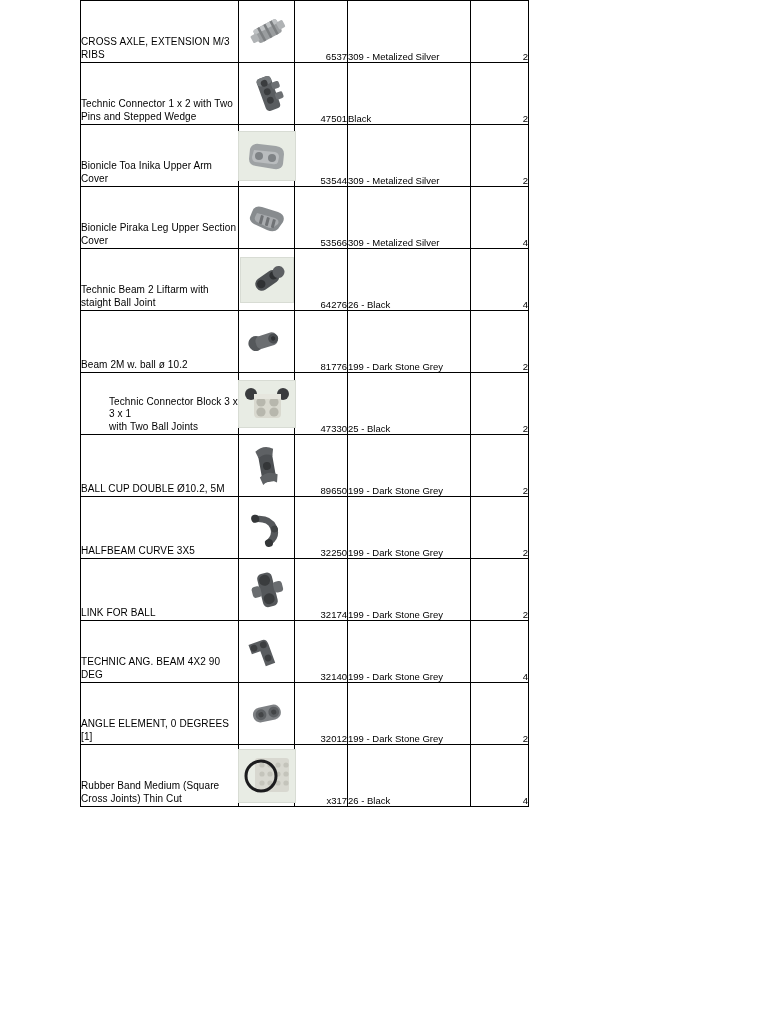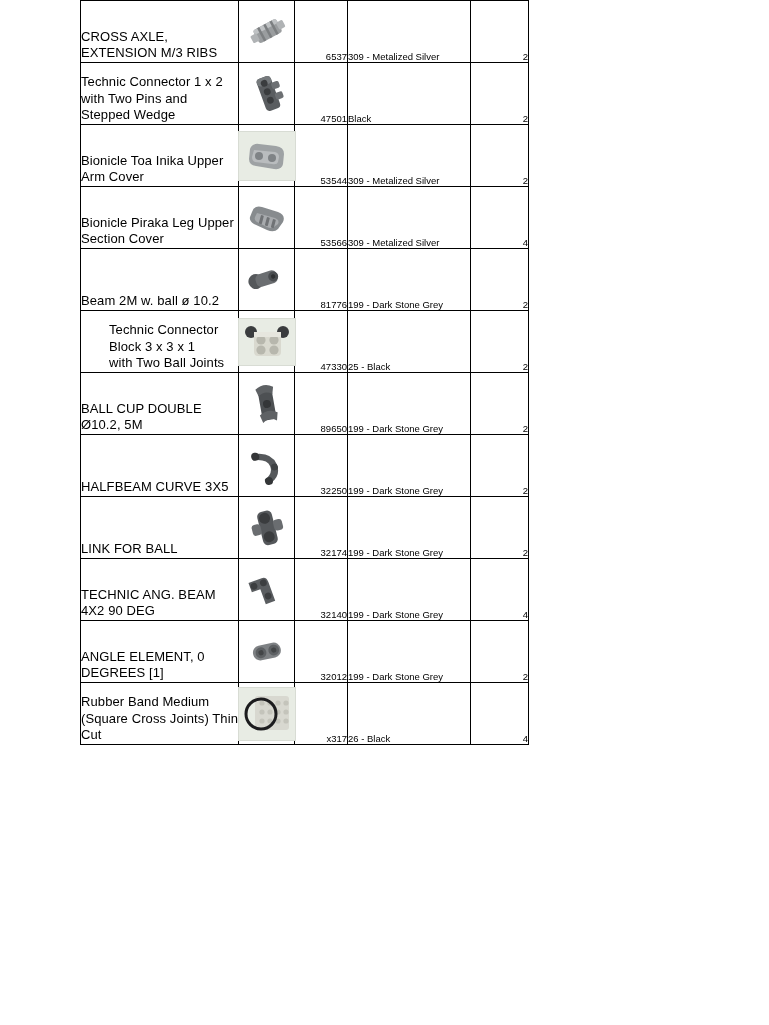--- a/index.html
+++ b/index.html
@@ -37,21 +37,21 @@
   table.parts td {
     border: 1px solid #000000;
     vertical-align: bottom;
     padding: 0;
     height: 62px;
     box-sizing: border-box;
   }
   td.name {
     padding: 0 2px 2px 3px;
     line-height: 1.28;
-    font-size: 13px;
+    font-size: 10px;
     letter-spacing: 0.1px;
     word-break: break-word;
   }
   td.img {
     vertical-align: middle;
     text-align: center;
     border-left: none;
     border-right: none;
     position: relative;
   }
@@ -173,20 +173,38 @@
               <rect x="26" y="21" width="3" height="9" rx="1" fill="#6f7275" transform="rotate(15 27 25)"></rect>
               <rect x="32" y="23" width="3" height="9" rx="1" fill="#6f7275" transform="rotate(15 33 27)"></rect>
             </svg>
           </div>
         </td>
         <td class="num">53566</td>
         <td class="color">309 - Metalized Silver</td>
         <td class="qty">4</td>
       </tr>
 
+      <tr>
+        <td class="name">Technic Beam 2 Liftarm with staight Ball Joint</td>
+        <td class="img">
+          <div class="imgwrap boxed" style="height:44px;width:52px;left:2px;">
+            <svg width="46" height="40" viewBox="0 0 46 40">
+              <g transform="rotate(-35 23 20)">
+                <rect x="10" y="14" width="26" height="13" rx="6" fill="#4e5154"></rect>
+                <circle cx="16" cy="20" r="4.2" fill="#2f3133"></circle>
+                <circle cx="31" cy="20" r="4.2" fill="#2f3133"></circle>
+                <circle cx="37" cy="20" r="6" fill="#5c5f62"></circle>
+              </g>
+            </svg>
+          </div>
+        </td>
+        <td class="num">64276</td>
+        <td class="color">26 - Black</td>
+        <td class="qty">4</td>
+      </tr>
 
       <tr>
         <td class="name">Beam 2M w. ball ø 10.2</td>
         <td class="img">
           <div class="imgwrap">
             <svg width="52" height="36" viewBox="0 0 52 36">
               <g transform="rotate(-18 26 18)">
                 <circle cx="15" cy="16" r="7.5" fill="#55585b"></circle>
                 <rect x="15" y="10" width="22" height="13" rx="5" fill="#6b6e71"></rect>
                 <circle cx="33" cy="16.5" r="5" fill="#4a4d50"></circle>

